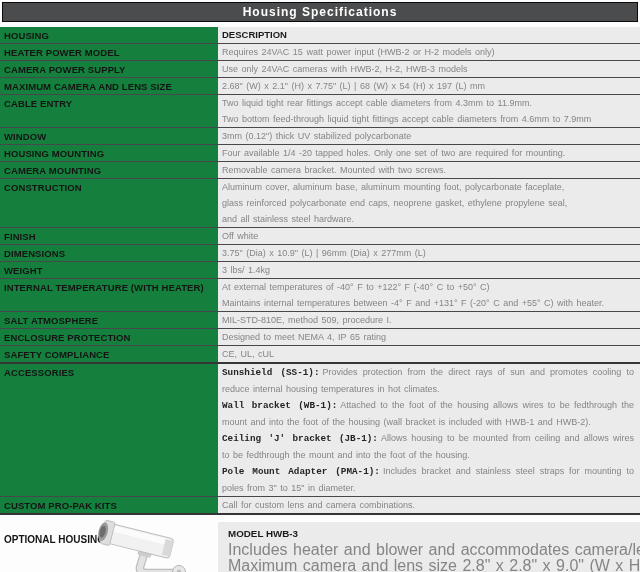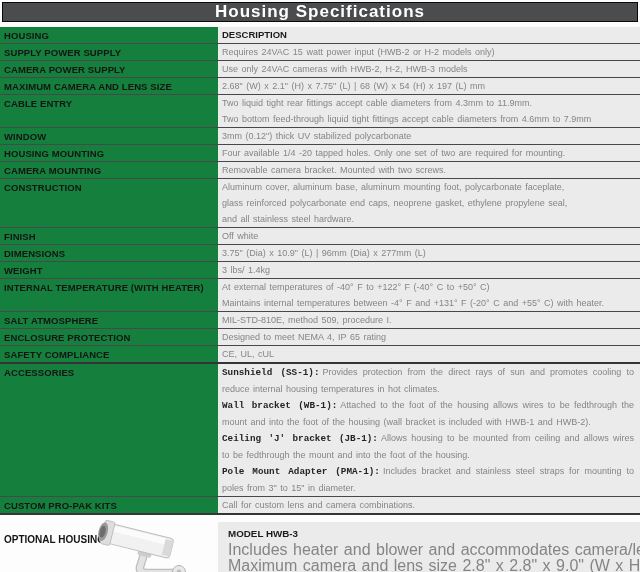--- a/index.html
+++ b/index.html
@@ -2,21 +2,21 @@
 <html><head>
 <meta charset="utf-8">
 <style>
   * { margin:0; padding:0; box-sizing:border-box; }
   body { width:640px; height:572px; background:#ffffff; font-family:"Liberation Sans", sans-serif; }
   .page { position:relative; width:640px; height:572px; overflow:hidden; background:#fdfdfd; }
 
   .titlebar {
     margin:2px 2px 0 2px; height:20px; line-height:18px;
     background:#4b4c4e; border:1px solid #0a0a0a;
-    color:#ffffff; font-weight:bold; font-size:17px; letter-spacing:1px;
+    color:#ffffff; font-weight:bold; font-size:12px; letter-spacing:1px;
     text-align:center;
   }
 
   .spec-table { margin-top:5px; }
   .row { display:flex; border-bottom:1px solid #47484b; }
   .row.thick { border-bottom-width:2px; border-bottom-color:#353538; }
   .lbl {
     width:218px; flex:0 0 218px; background:#15803d;
     font-weight:bold; font-size:9.5px; color:#141414; letter-spacing:0.1px;
     padding:2px 4px 0 4px; line-height:13px;
@@ -49,21 +49,21 @@
   <div class="spec-table">
 
     <div class="row hdr">
       <div class="lbl">HOUSING</div>
       <div class="val">
           <div class="vl">DESCRIPTION</div>
         </div>
     </div>
 
     <div class="row">
-      <div class="lbl">SUPPLY POWER SUPPLY</div>
+      <div class="lbl">HEATER POWER MODEL</div>
       <div class="val">
           <div class="vl">Requires 24VAC 15 watt power input (HWB-2 or H-2 models only)</div>
         </div>
     </div>
 
     <div class="row">
       <div class="lbl">CAMERA POWER SUPPLY</div>
       <div class="val">
           <div class="vl">Use only 24VAC cameras with HWB-2, H-2, HWB-3 models</div>
         </div>

